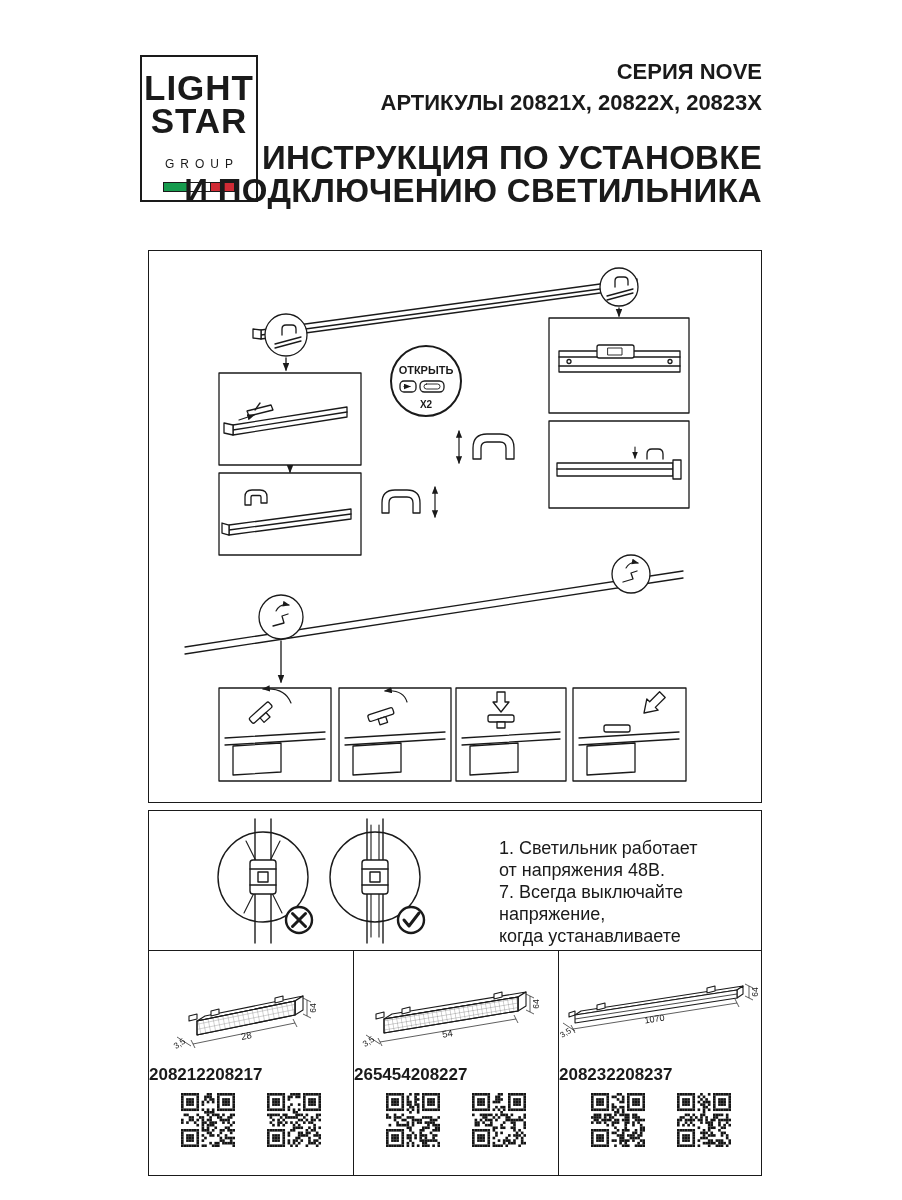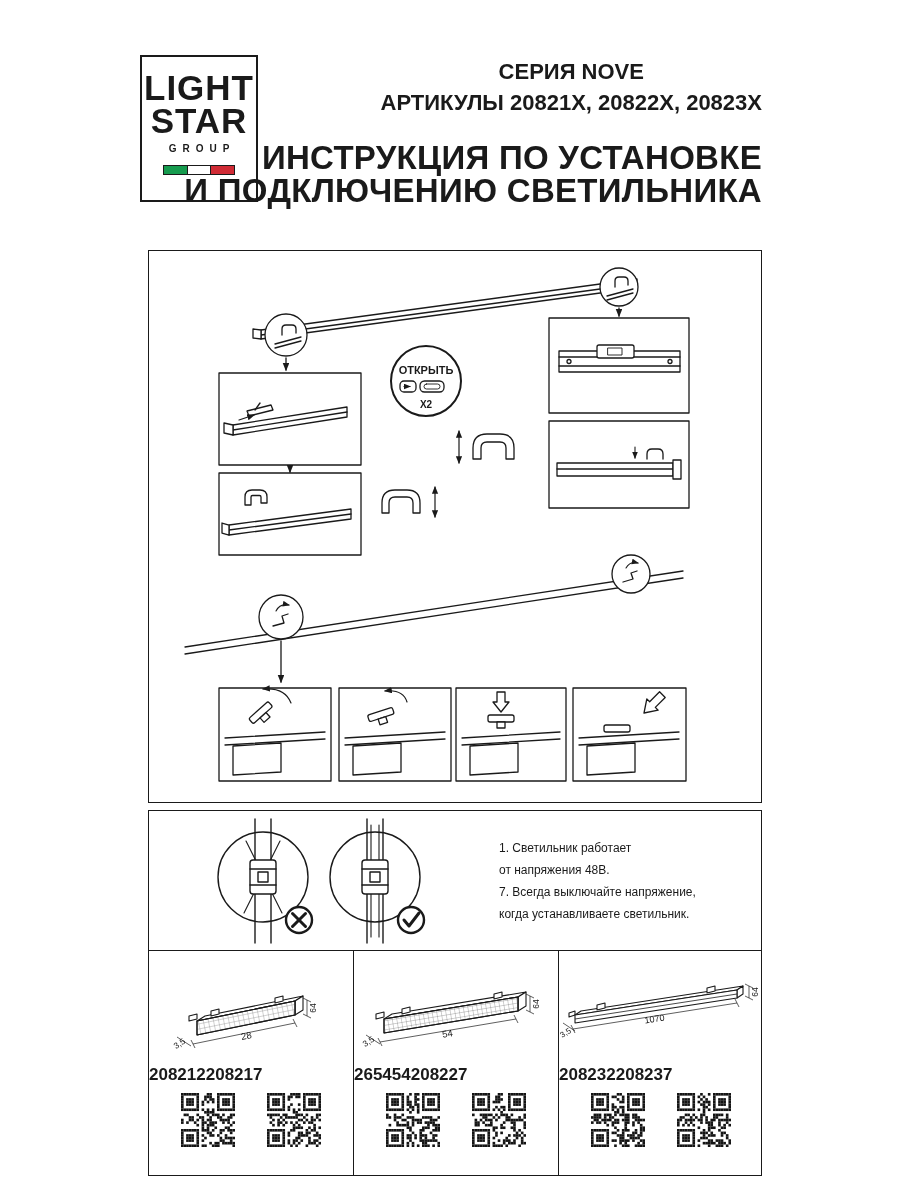--- a/index.html
+++ b/index.html
@@ -4,34 +4,34 @@
 <style>
   * { margin:0; padding:0; box-sizing:border-box; }
   html,body { background:#ffffff; }
   body { font-family:"Liberation Sans", sans-serif; color:#1a1a1a; }
   .page { position:relative; width:902px; height:1200px; background:#fff; overflow:hidden; }
   .abs { position:absolute; }
 
   
   .logo { border:2px solid #1a1a1a; display:flex; flex-direction:column; align-items:center; justify-content:flex-start; padding-top:14px; }
   .logo-word { font-size:35px; font-weight:bold; line-height:33px; letter-spacing:1px; }
-  .logo-group { font-size:10px; letter-spacing:6px; margin-top:6px; padding-left:6px; font-weight:700; }
+  .logo-group { font-size:12px; letter-spacing:6px; margin-top:20px; padding-left:6px; font-weight:400; }
   .flag { display:flex; margin-top:11px; }
   .flag span { width:24px; height:10px; border:1px solid #1a1a1a; }
   .flag .f-green { background:#169b4e; border-right:none; }
   .flag .f-white { background:#ffffff; }
   .flag .f-red { background:#d02b35; border-left:none; }
 
-  .header-text { text-align:center; }
+  .header-text { text-align:right; }
   .series, .articles { font-size:22px; font-weight:bold; line-height:31px; white-space:nowrap; }
   .doc-title { text-align:right; font-size:33px; font-weight:bold; line-height:33px; white-space:nowrap; letter-spacing:0.3px; }
 
   .box { border:1.5px solid #1a1a1a; background:#fff; }
 
-  .notes { font-size:12px; line-height:22px; }
+  .notes { font-size:18px; line-height:22px; }
 
   
   .products { display:flex; }
   .panel { flex:1; border-right:1.5px solid #1a1a1a; display:flex; flex-direction:column; align-items:center; }
   .panel:last-child { border-right:none; }
   .lum { margin-top:6px; }
   .articles-row { display:flex; width:100%; justify-content:flex-start; font-weight:bold; font-size:17px; margin-top:4px; }
   .qr-row { display:flex; width:100%; justify-content:space-evenly; margin-top:8px; }
   svg.qr { width:54px; height:54px; fill:#141414; }
 

